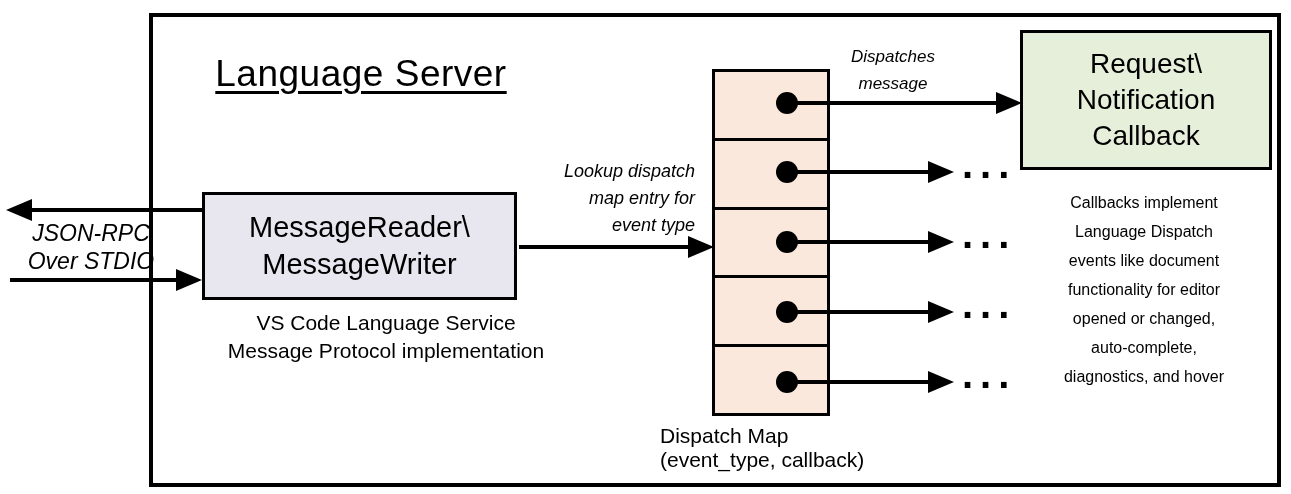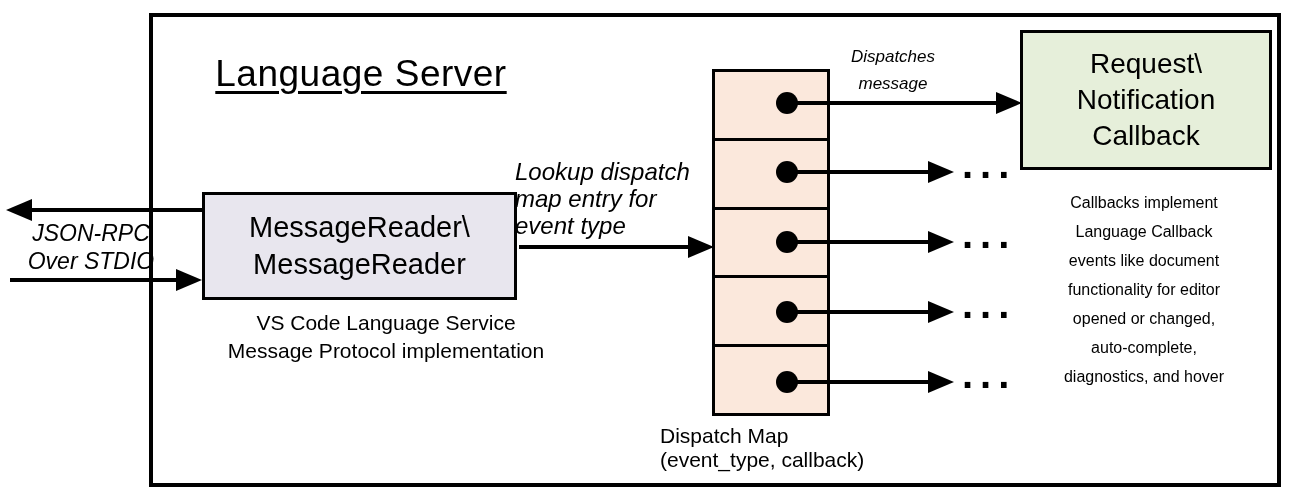--- a/index.html
+++ b/index.html
@@ -44,22 +44,22 @@
     align-items: center; justify-content: center;
     font-size: 29px; line-height: 37px; text-align: center;
   }
   .msg-caption {
     left: 206px; top: 309px; width: 360px;
     font-size: 21px; line-height: 28px; text-align: center;
   }
 
   .lookup-label {
     left: 515px; top: 158px; width: 180px;
-    font-size: 24px; line-height: 27px;
-    font-style: italic; text-align: left;
+    font-size: 18px; line-height: 27px;
+    font-style: italic; text-align: right;
   }
 
   .dispatch-map {
     left: 712px; top: 69px; width: 118px; height: 347px;
     border: 3px solid #000;
     display: flex; flex-direction: column;
   }
   .dispatch-cell {
     flex: 1;
     background: #fbe8dc;
@@ -117,21 +117,21 @@
 
   <div class="abs title">Language Server</div>
 
   <div class="abs io-label">
     <div>JSON-RPC</div>
     <div>Over STDIO</div>
   </div>
 
   <div class="abs msg-box" style="background: rgb(232, 230, 238);">
     <div>MessageReader\</div>
-    <div>MessageReader</div>
+    <div>MessageWriter</div>
   </div>
 
   <div class="abs msg-caption">
     <div>VS Code Language Service</div>
     <div>Message Protocol implementation</div>
   </div>
 
   <div class="abs lookup-label">
     <div>Lookup dispatch</div>
     <div>map entry for</div>
@@ -157,21 +157,21 @@
   </div>
 
   <div class="abs callback-box" style="background: rgb(230, 239, 218);">
     <div>Request\</div>
     <div>Notification</div>
     <div>Callback</div>
   </div>
 
   <div class="abs callback-note">
     <div>Callbacks implement</div>
-    <div>Language Callback</div>
+    <div>Language Dispatch</div>
     <div>events like document</div>
     <div>functionality for editor</div>
     <div>opened or changed,</div>
     <div>auto-complete,</div>
     <div>diagnostics, and hover</div>
   </div>
 
   <span class="ellipsis" style="left:962px; top:146px;">...</span>
   <span class="ellipsis" style="left:962px; top:216px;">...</span>
   <span class="ellipsis" style="left:962px; top:286px;">...</span>

